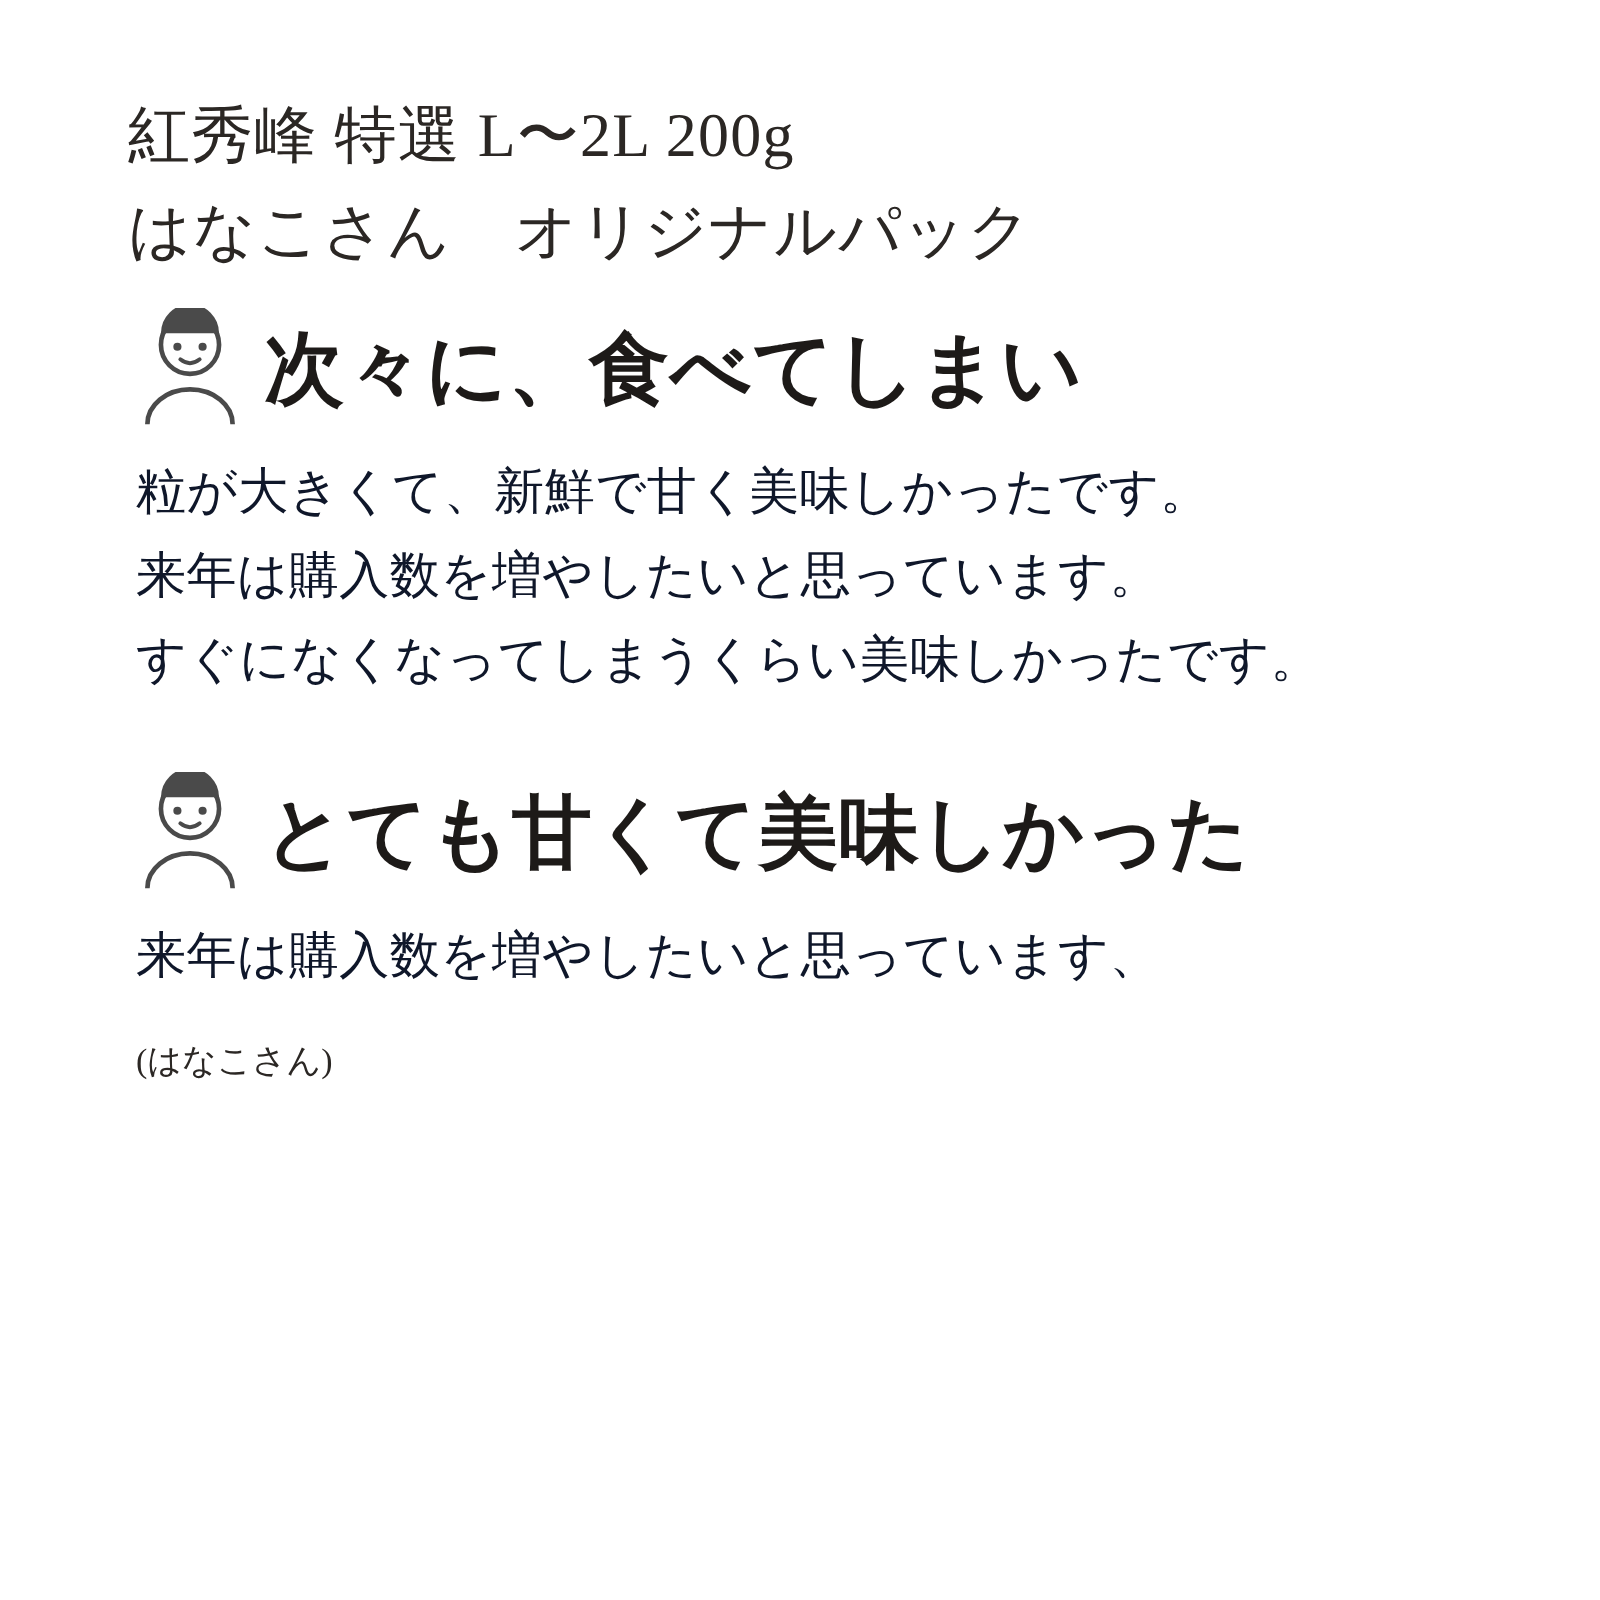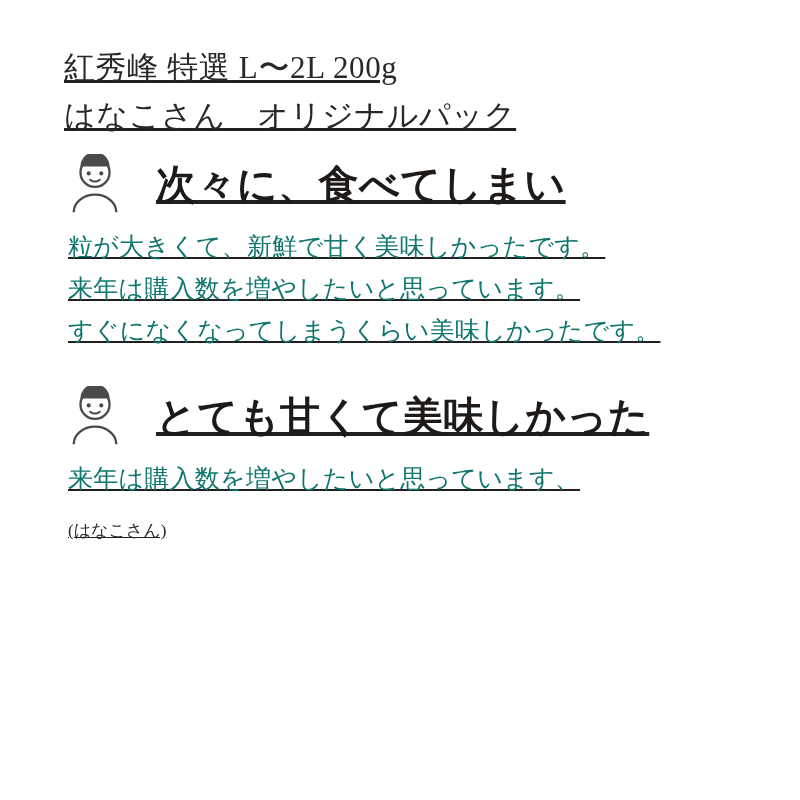--- a/index.html
+++ b/index.html
@@ -13,21 +13,20 @@
     overflow: hidden;
     font-family: "Liberation Serif", "DejaVu Serif", serif;
     color: #231f20;
   }
   .page {
     position: relative;
     width: 668px;
     height: 800px;
     box-sizing: border-box;
     padding: 44px 60px 17px 64px;
-    text-decoration: underline;
   }
 
   
   .header {
     margin: 0 0 14px 0;
   }
   .header-line {
     font-size: 31px;
     line-height: 1.55;
     letter-spacing: 0.02em;
@@ -38,21 +37,21 @@
   
   .review {
     margin-top: 10px;
   }
   .review + .review {
     margin-top: 34px;
   }
   .review-head {
     display: flex;
     align-items: center;
-    gap: 30px;
+    gap: 6px;
     margin-bottom: 10px;
   }
   .avatar {
     flex: 0 0 auto;
     width: 62px;
     height: 62px;
     display: block;
   }
   .review-title {
     font-size: 40px;
@@ -62,21 +61,21 @@
     color: #1d1a18;
     white-space: pre;
   }
   .review-body {
     margin-left: 4px;
   }
   .body-line {
     font-size: 25px;
     line-height: 1.68;
     letter-spacing: 0.01em;
-    color: #0f766e;
+    color: #0f172a;
     white-space: pre;
   }
   .reviewer {
     font-size: 17px;
     line-height: 1.5;
     color: #2b2724;
     margin-top: 2px;
     white-space: pre;
   }
   .clipped {

